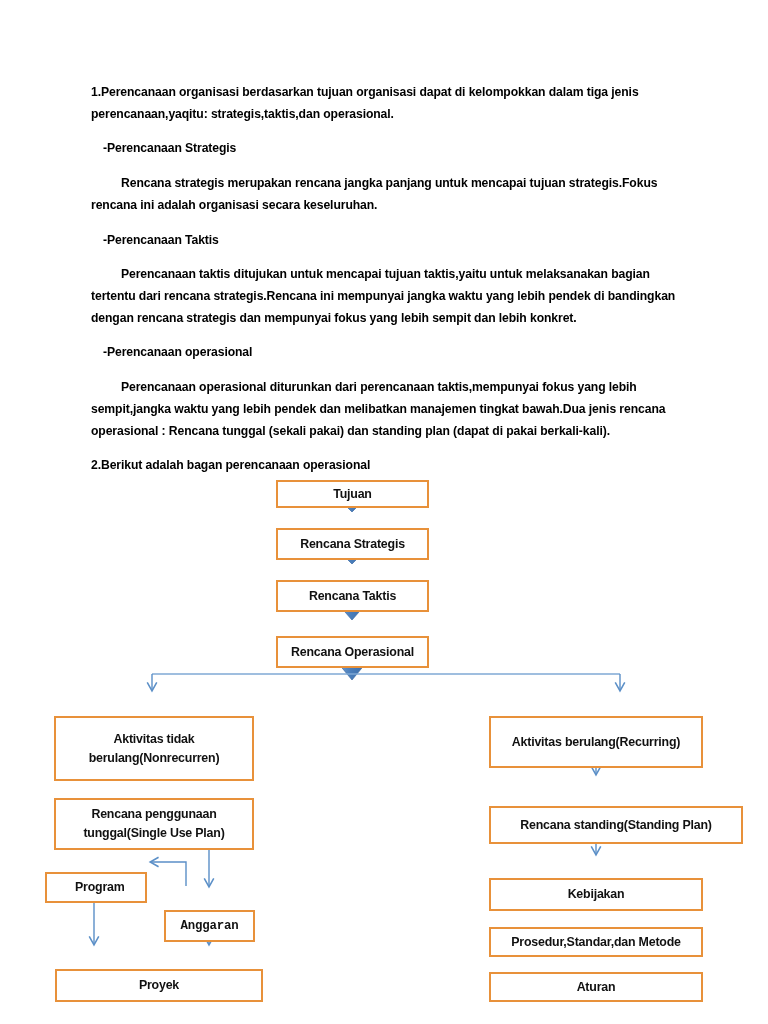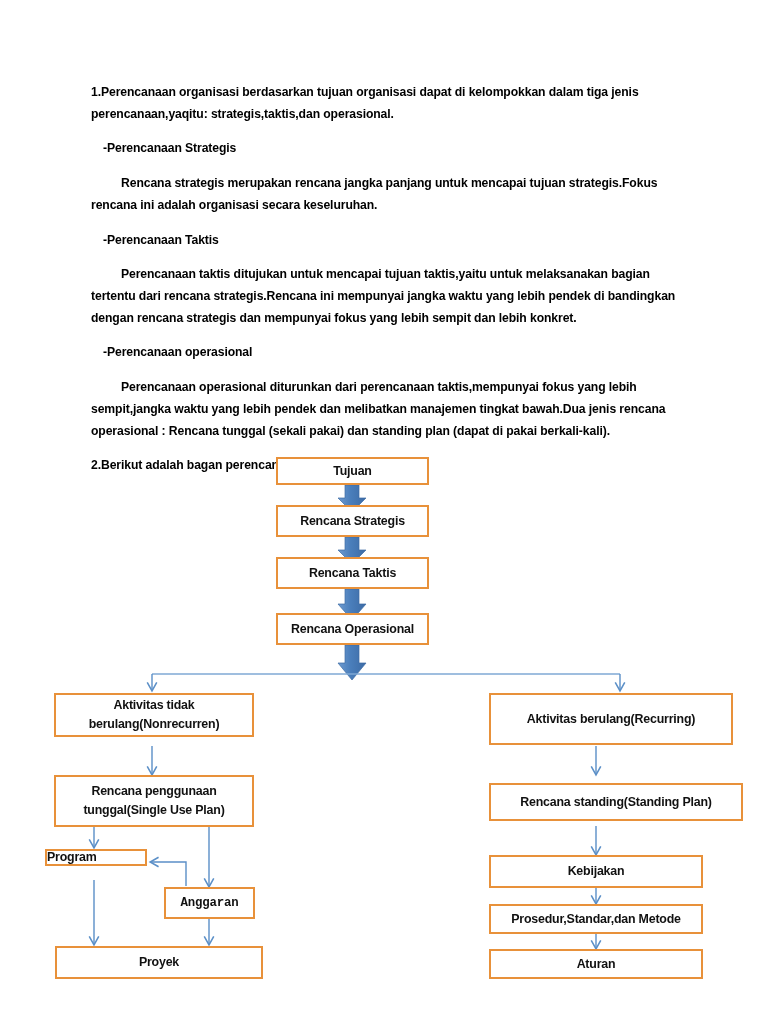--- a/index.html
+++ b/index.html
@@ -59,20 +59,21 @@
     display: flex;
     align-items: center;
     justify-content: center;
     text-align: center;
     font-weight: 700;
     font-size: 12.4px;
     line-height: 1.5;
     color: #111111;
     letter-spacing: -0.2px;
     padding: 0 4px;
+    margin-top: 23px;
   }
   .node .nlabel {
     display: block;
     width: 100%;
     white-space: pre-line;
   }
 
   
   #connectors {
     position: absolute;
@@ -169,39 +170,39 @@
   </div>
 
   <div class="node" style="left:276px; top:557px; width:153px; height:32px;">
     <span class="nlabel">Rencana Taktis</span>
   </div>
 
   <div class="node" style="left:276px; top:613px; width:153px; height:32px;">
     <span class="nlabel">Rencana Operasional</span>
   </div>
 
-  <div class="node" style="left:54px; top:693px; width:200px; height:44px;">
+  <div class="node" style="left:54px; top:693px; width:200px; height:65px;">
     <span class="nlabel">Aktivitas tidak
 berulang(Nonrecurren)</span>
   </div>
 
-  <div class="node" style="left:489px; top:693px; width:244px; height:52px;">
+  <div class="node" style="left:489px; top:693px; width:214px; height:52px;">
     <span class="nlabel">Aktivitas berulang(Recurring)</span>
   </div>
 
   <div class="node" style="left:54px; top:775px; width:200px; height:52px;">
     <span class="nlabel">Rencana penggunaan
 tunggal(Single Use Plan)</span>
   </div>
 
   <div class="node" style="left:489px; top:783px; width:254px; height:38px;">
     <span class="nlabel">Rencana standing(Standing Plan)</span>
   </div>
 
-  <div class="node" style="left:45px; top:849px; width:102px; height:17px; justify-content:flex-start; padding-left:0;">
+  <div class="node" style="left:45px; top:849px; width:102px; height:31px; justify-content:flex-start; padding-left:28px;">
     <span class="nlabel" style="text-align:left;">Program</span>
   </div>
 
   <div class="node" style="left:164px; top:887px; width:91px; height:32px;font-family:Liberation Mono, monospace;">
     <span class="nlabel">Anggaran</span>
   </div>
 
   <div class="node" style="left:55px; top:946px; width:208px; height:33px;">
     <span class="nlabel">Proyek</span>
   </div>

